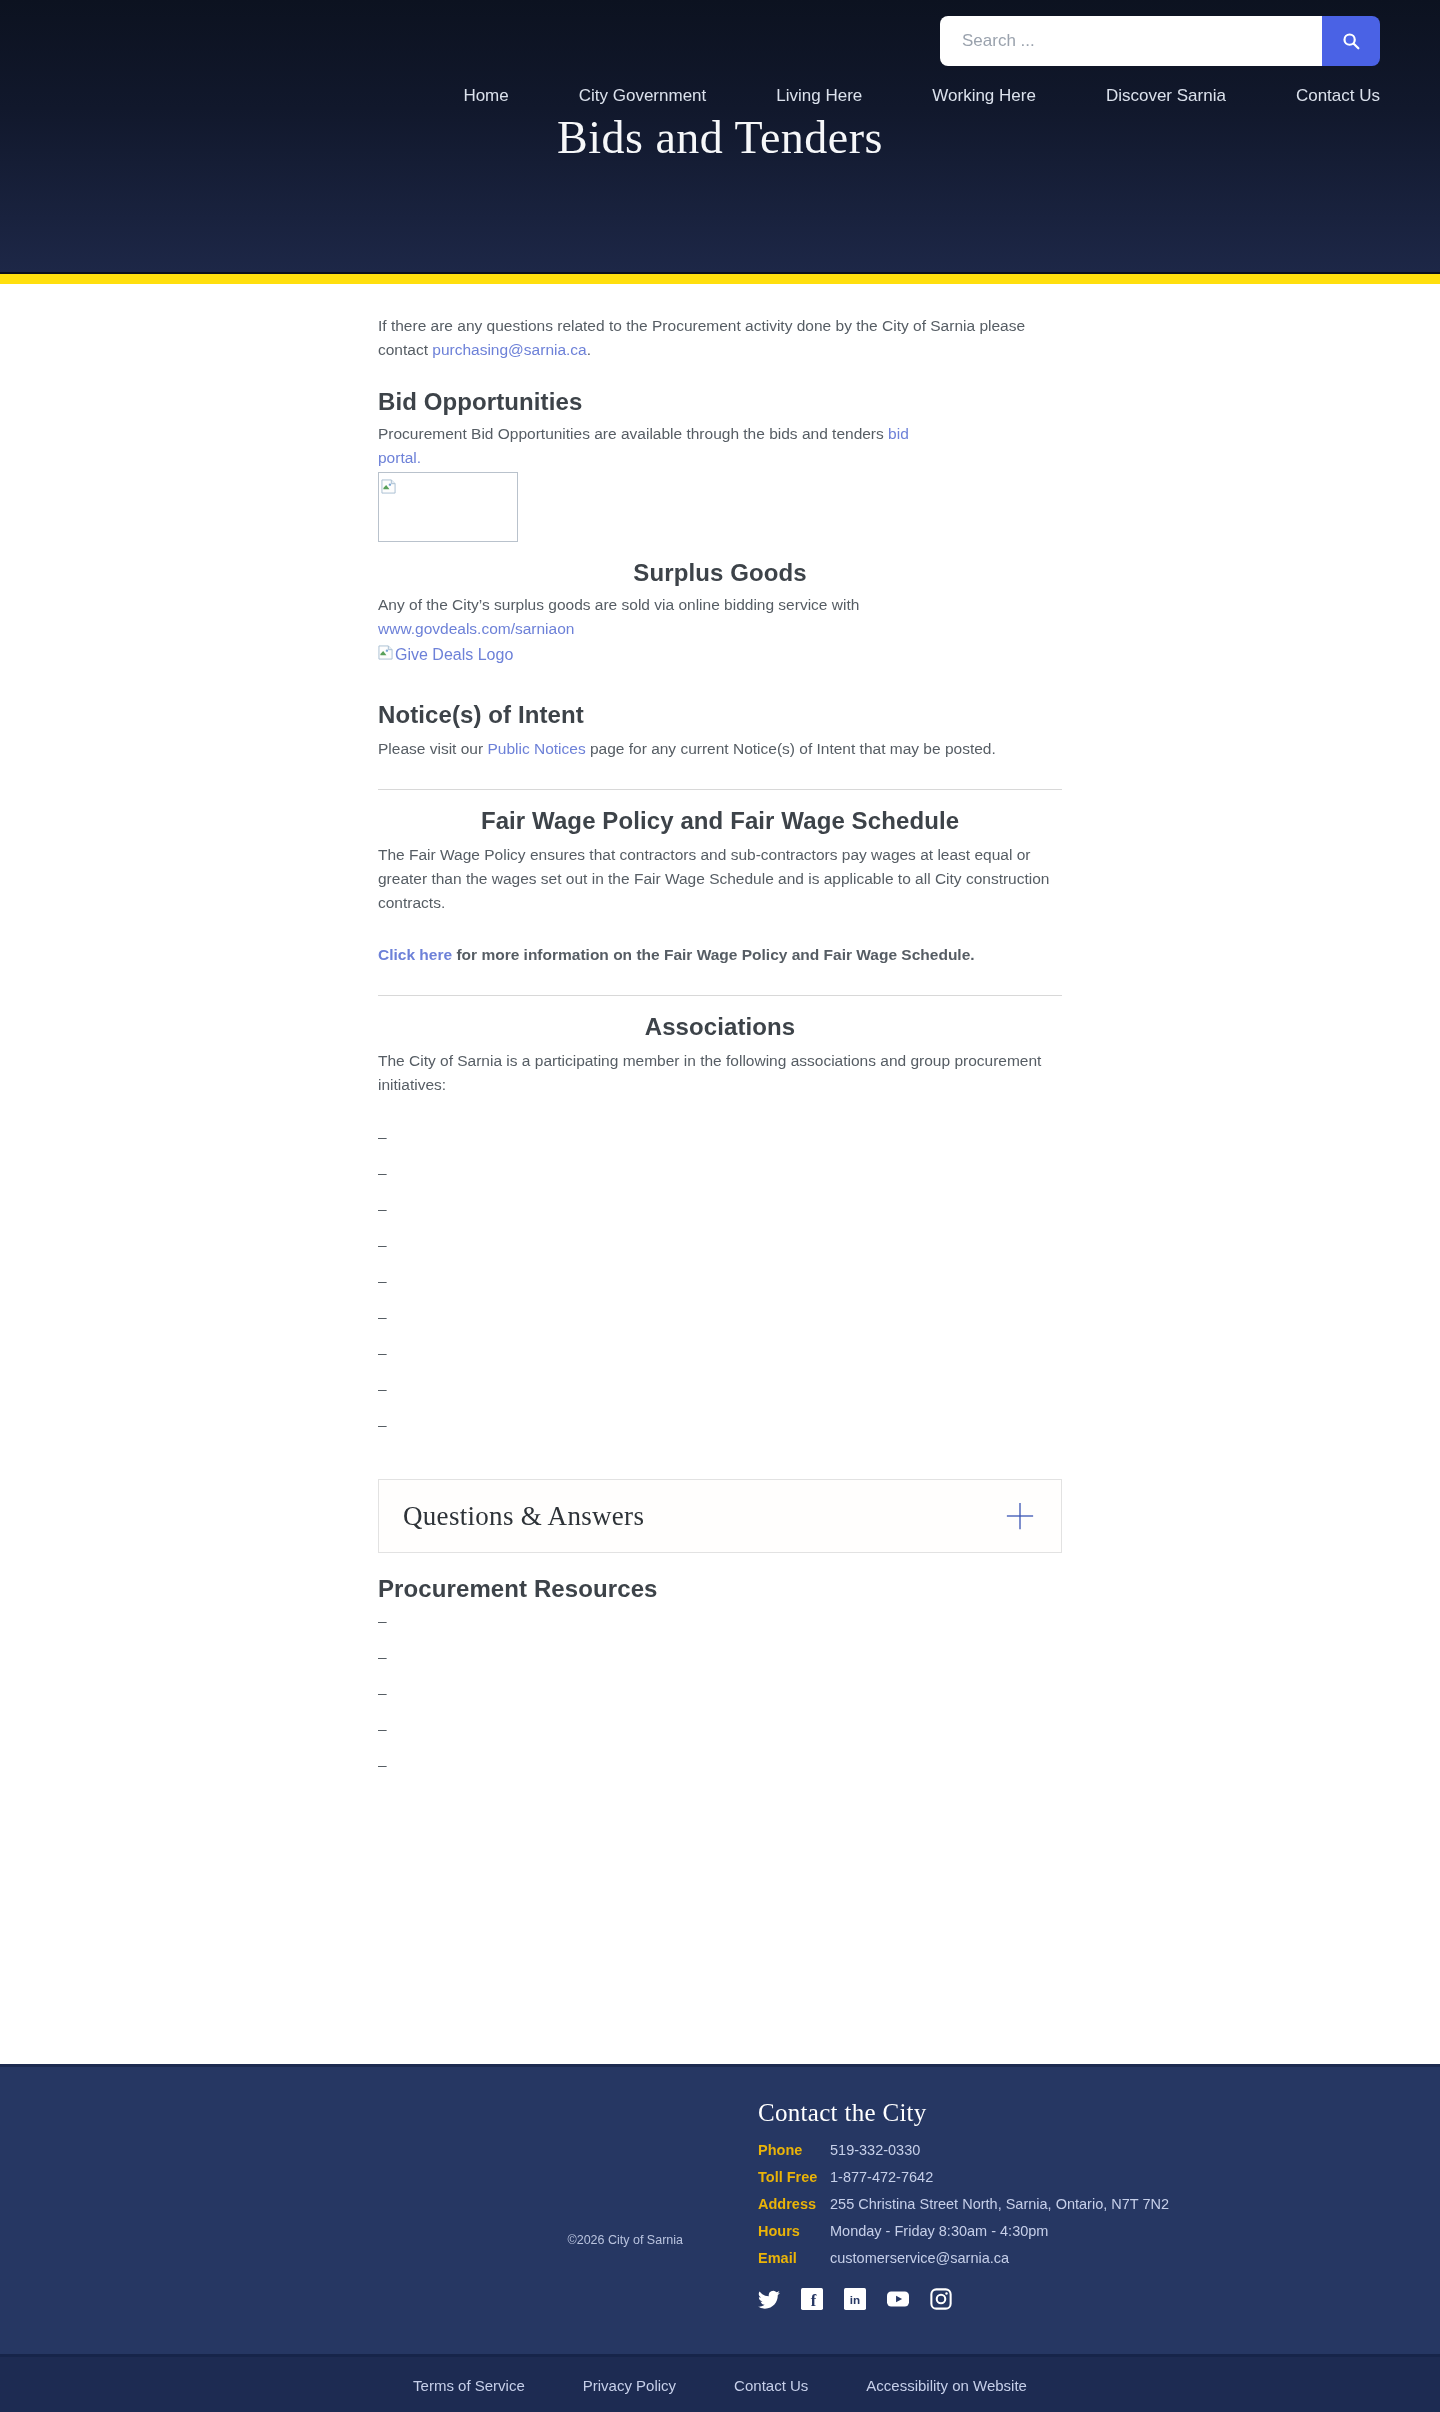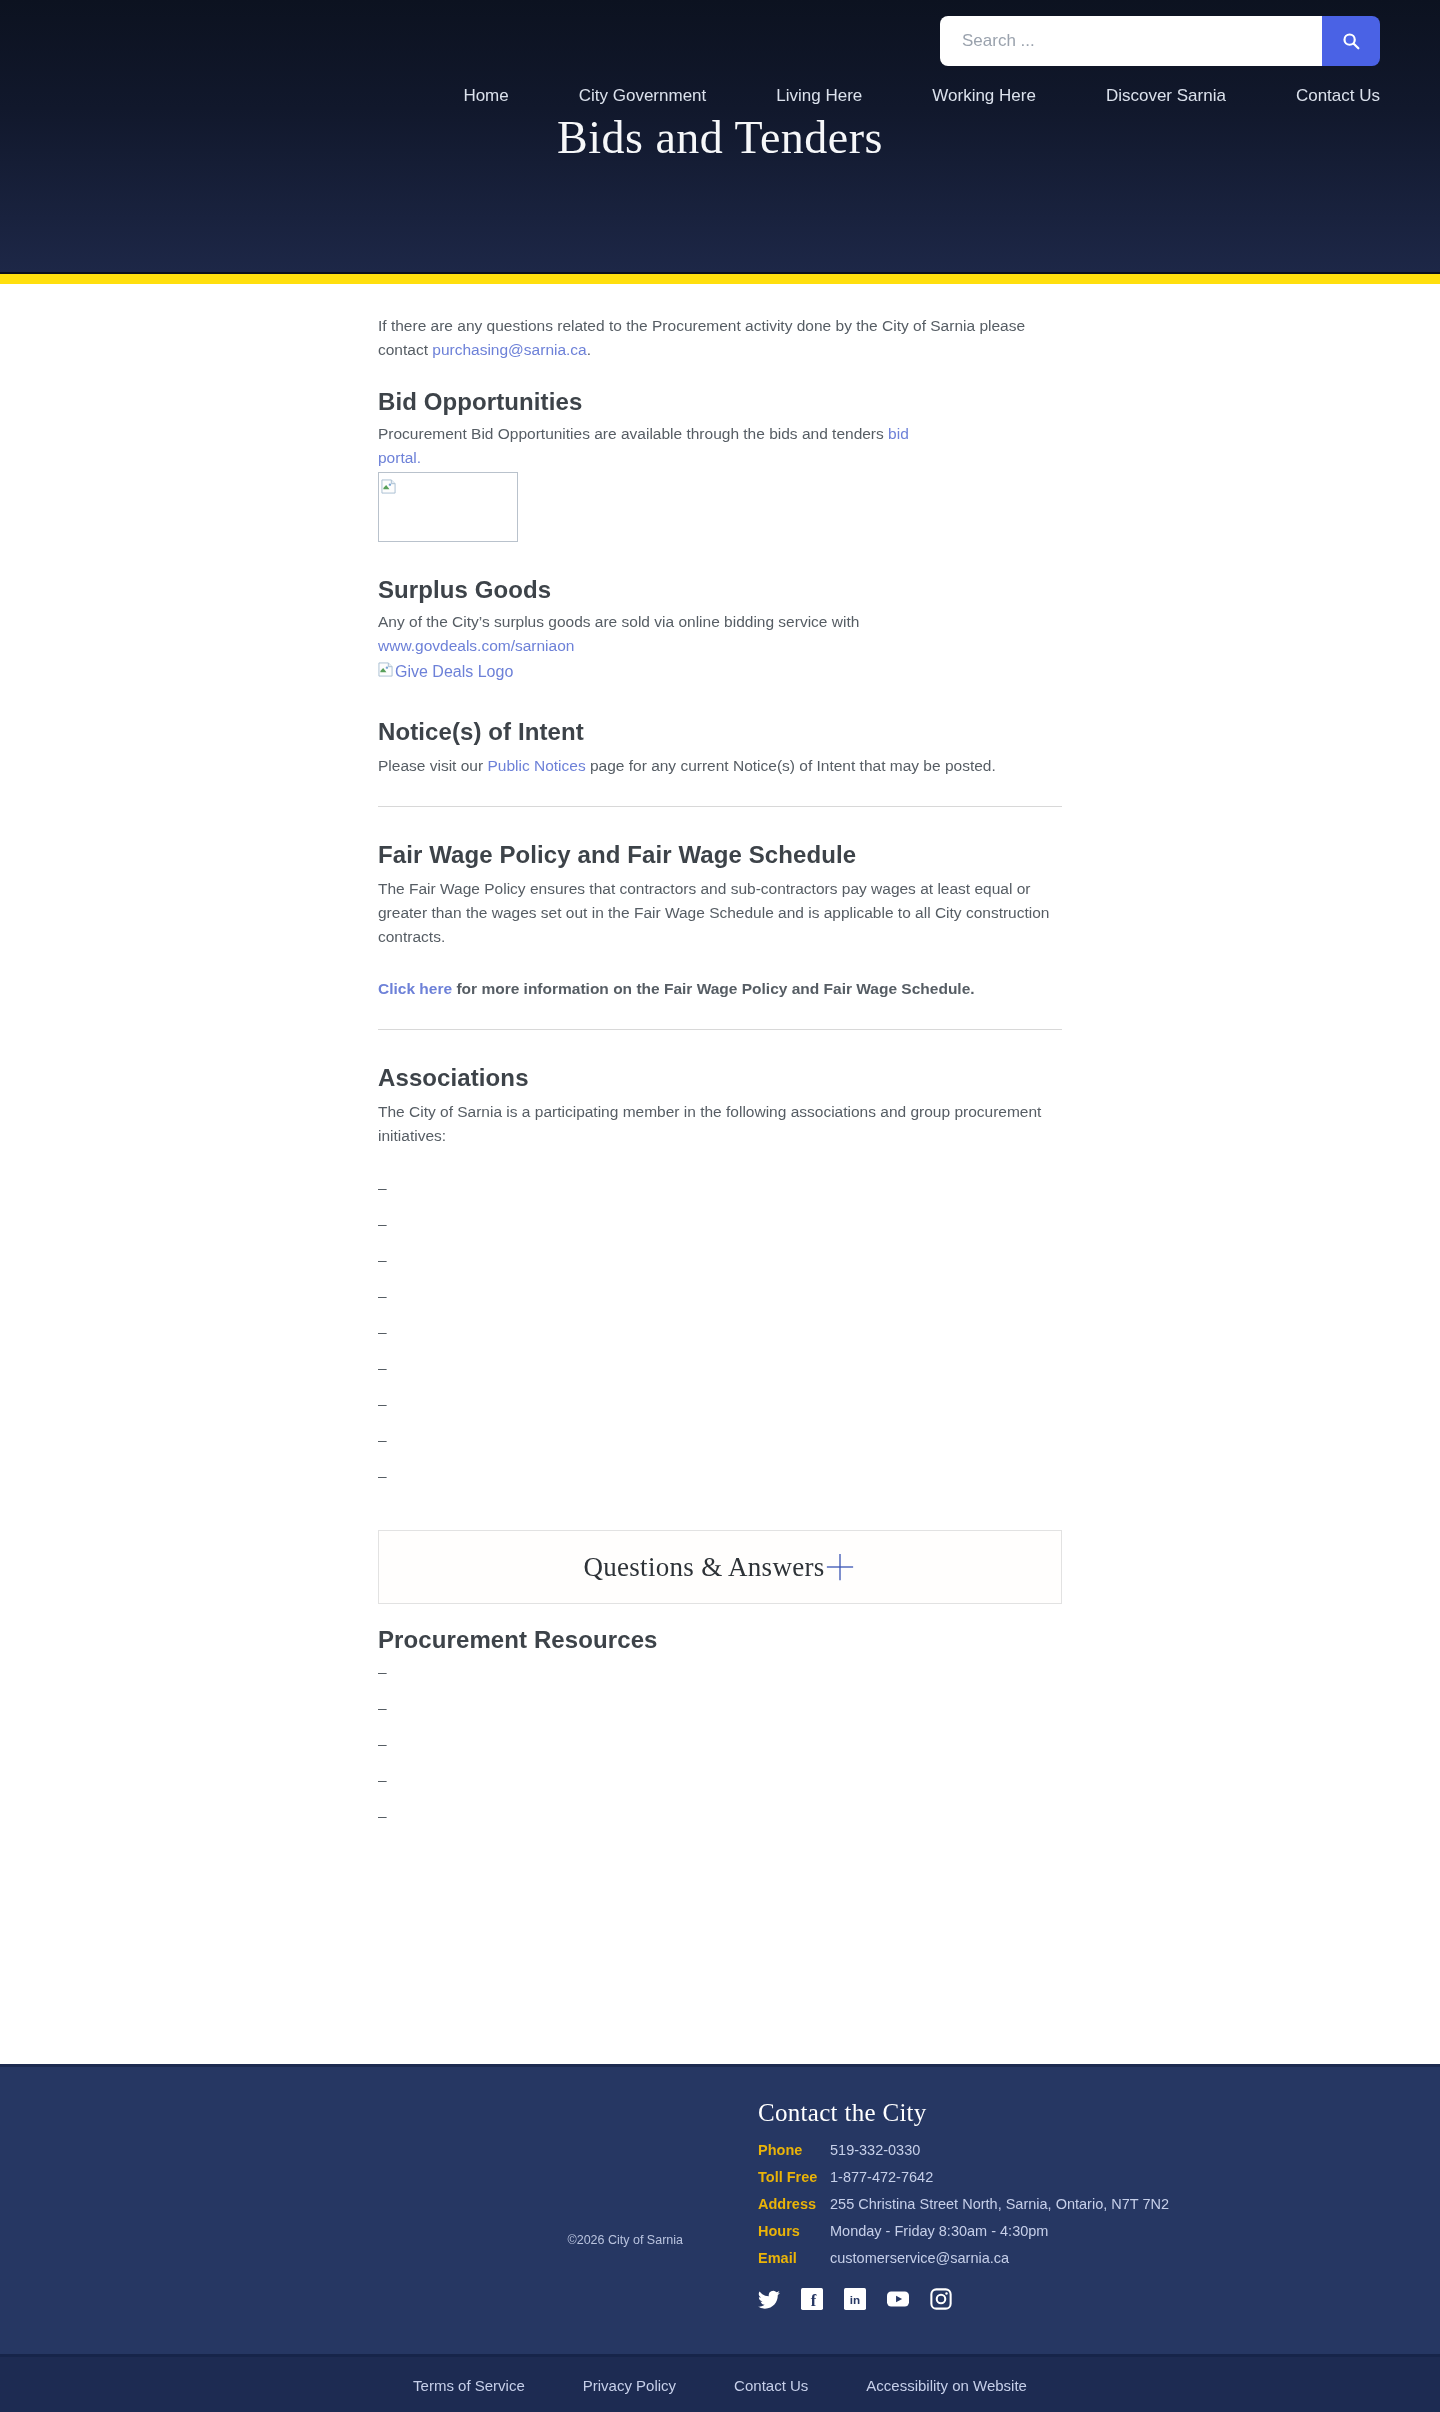--- a/index.html
+++ b/index.html
@@ -51,21 +51,21 @@
   
   .main-area{height:1780px;overflow:hidden;}
   .content{width:684px;margin:0 auto;}
   p{margin:0;}
   .p-top{margin-top:58px;}
   .p-gap{margin-top:30px;}
   h2{
     margin:0;font-size:24px;font-weight:700;color:#3d4349;
     letter-spacing:.1px;
   }
-  .h2-gap{margin-top:36px;}
+  .h2-gap{margin-top:19px;text-align:center;}
   .h2-gap-sm{margin-top:36px;}
   .h2-first{margin-top:28px;}
   .after-h2{margin-top:10px;}
   .media-row{display:flex;justify-content:space-between;margin-top:8px;flex-direction:column;}
   .media-text{width:565px;}
   .img-placeholder{
     width:140px;height:70px;margin-top:2px;
     background:#fff;border:1px solid #b9c2cc;
     padding:2px;box-sizing:border-box;
   }
@@ -73,21 +73,21 @@
   .alt-link{display:flex;align-items:flex-start;gap:2px;margin-top:2px;color:#6d81d8;font-size:16px;}
   .divider{border:none;border-top:1px solid #d8d8d8;margin:28px 0 0 0;}
   .assoc-list,.res-list{margin-top:28px;}
   .res-list{margin-top:8px;}
   .li-row{display:flex;margin-bottom:12px;}
   .li-row .dash{width:32px;color:#565d64;flex:none;}
   .li-row .dash::before{content:"–";}
   .qa-box{
     margin-top:42px;height:74px;box-sizing:border-box;
     border:1px solid #e2e2e2;background:#fffefd;
-    display:flex;align-items:center;justify-content:center;
+    display:flex;align-items:center;justify-content:space-between;
     padding:0 26px 0 24px;cursor:pointer;
   }
   .qa-label{
     font-family:"Liberation Serif","DejaVu Serif",serif;
     font-size:27px;color:#2e3338;letter-spacing:.3px;
   }
   .plus-ico{width:30px;height:30px;}
   .res-head{margin-top:24px;}
 
   

